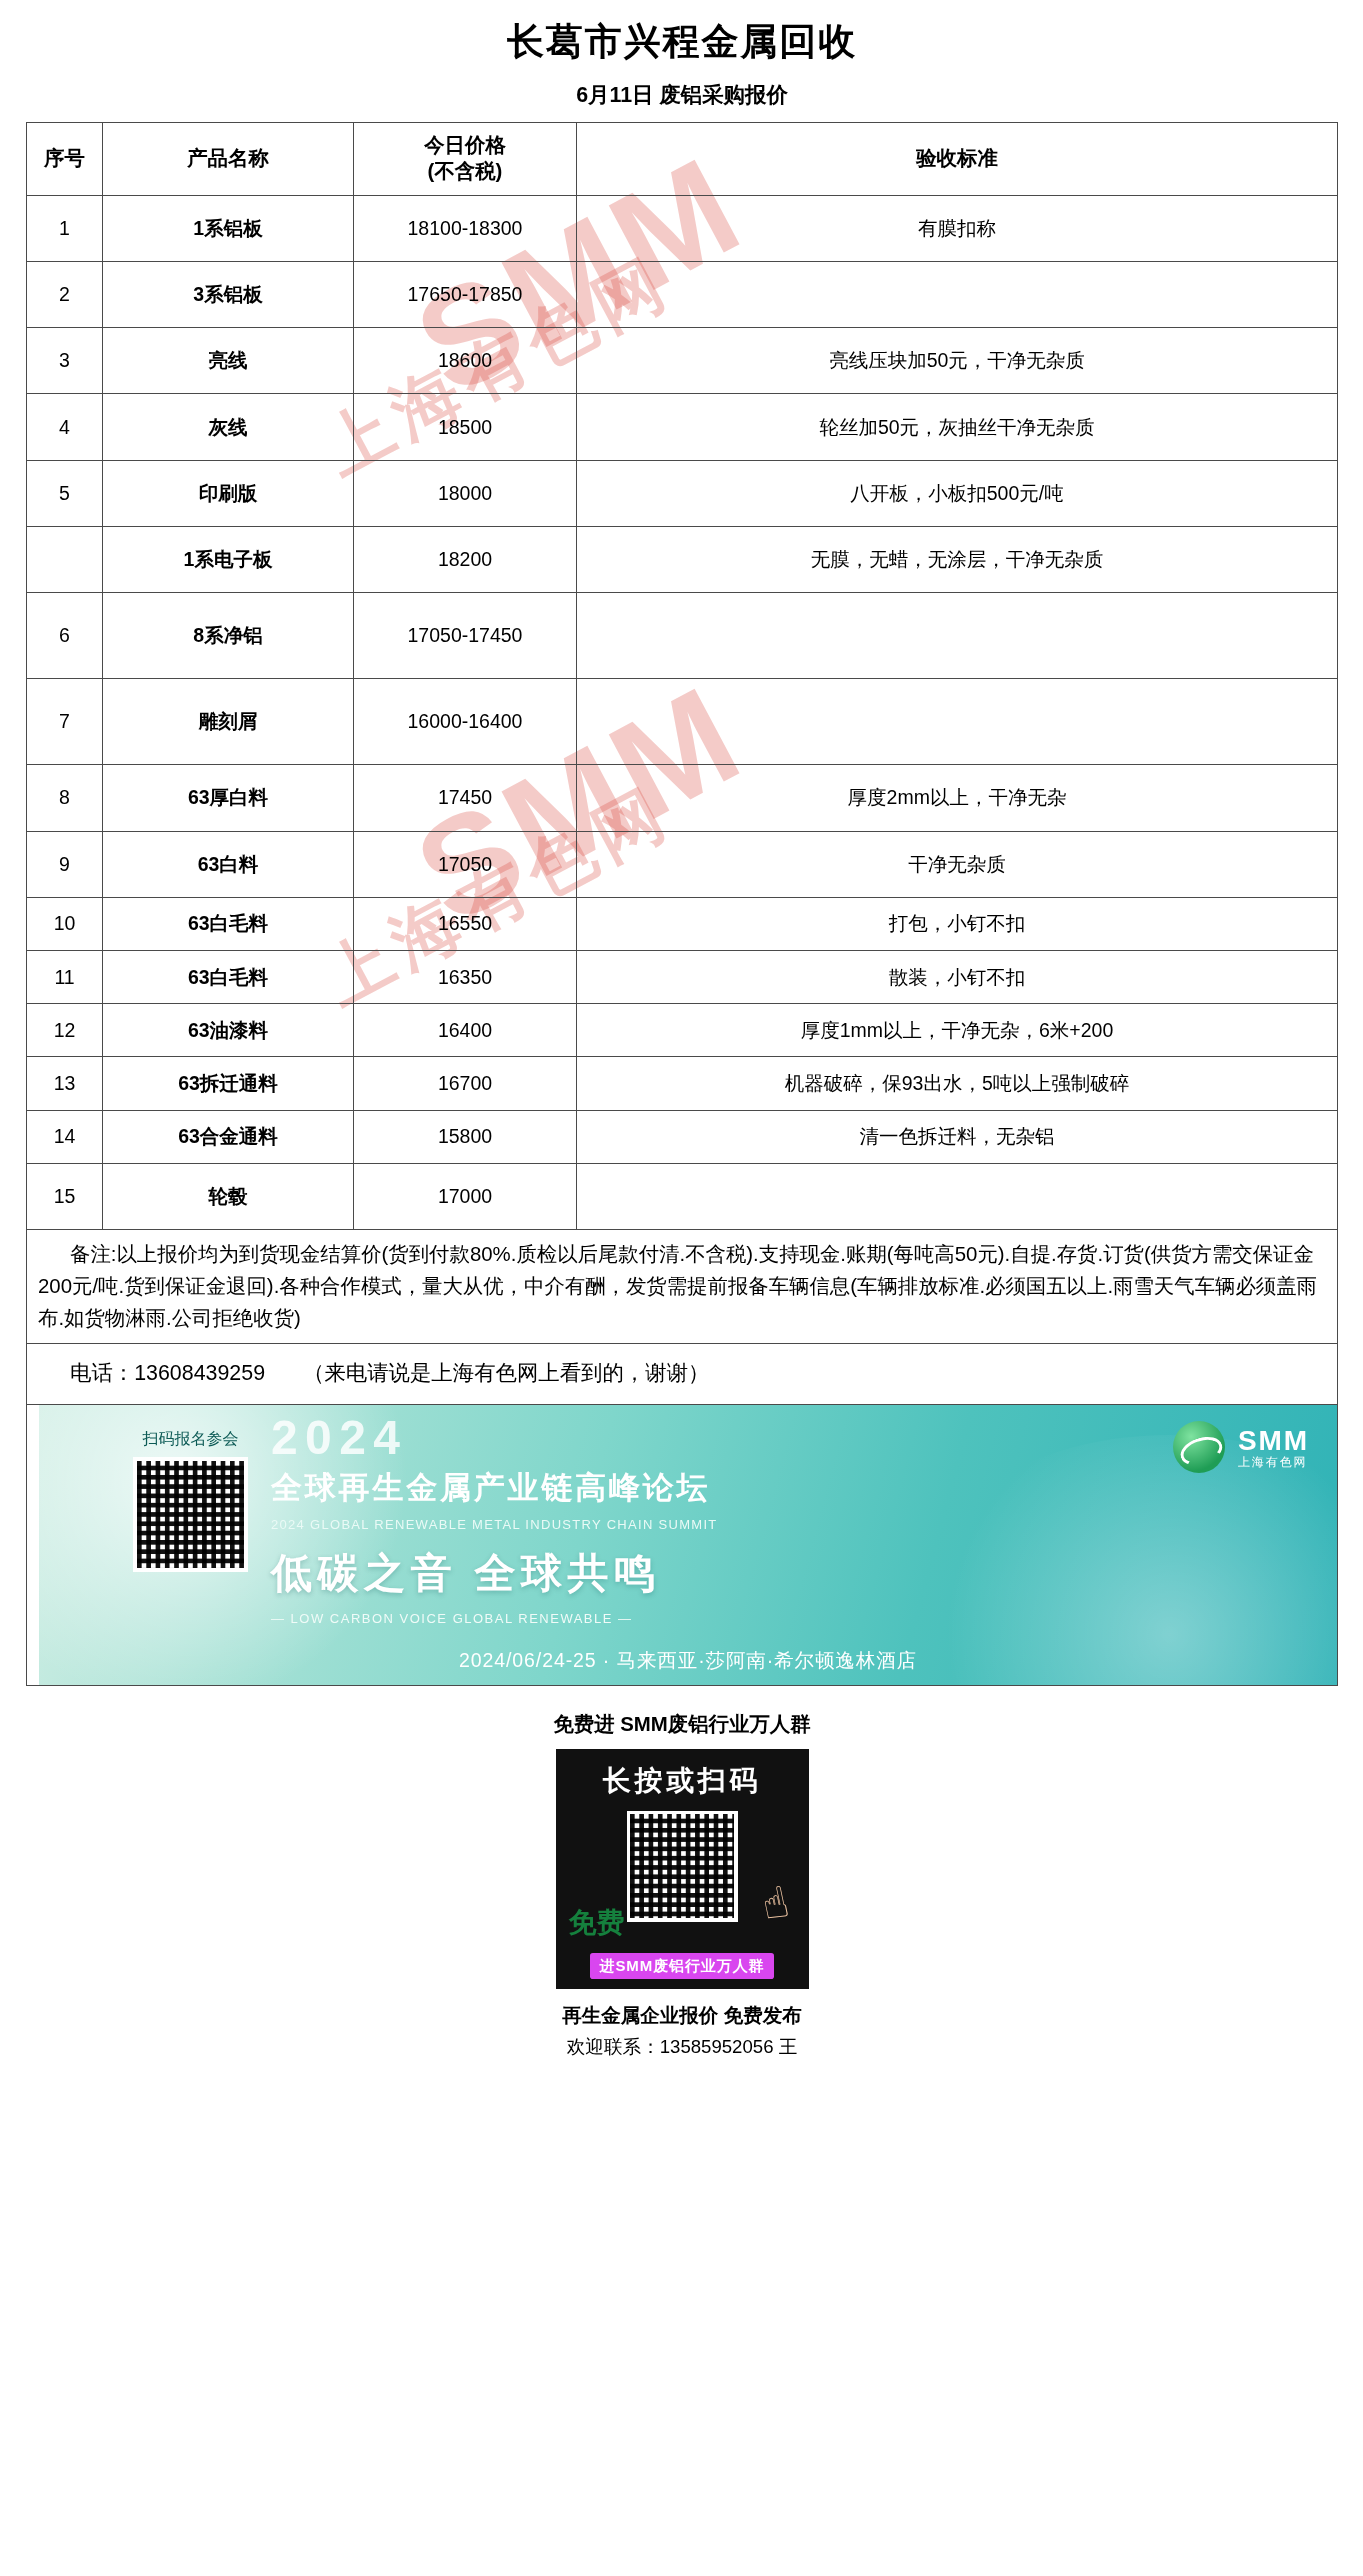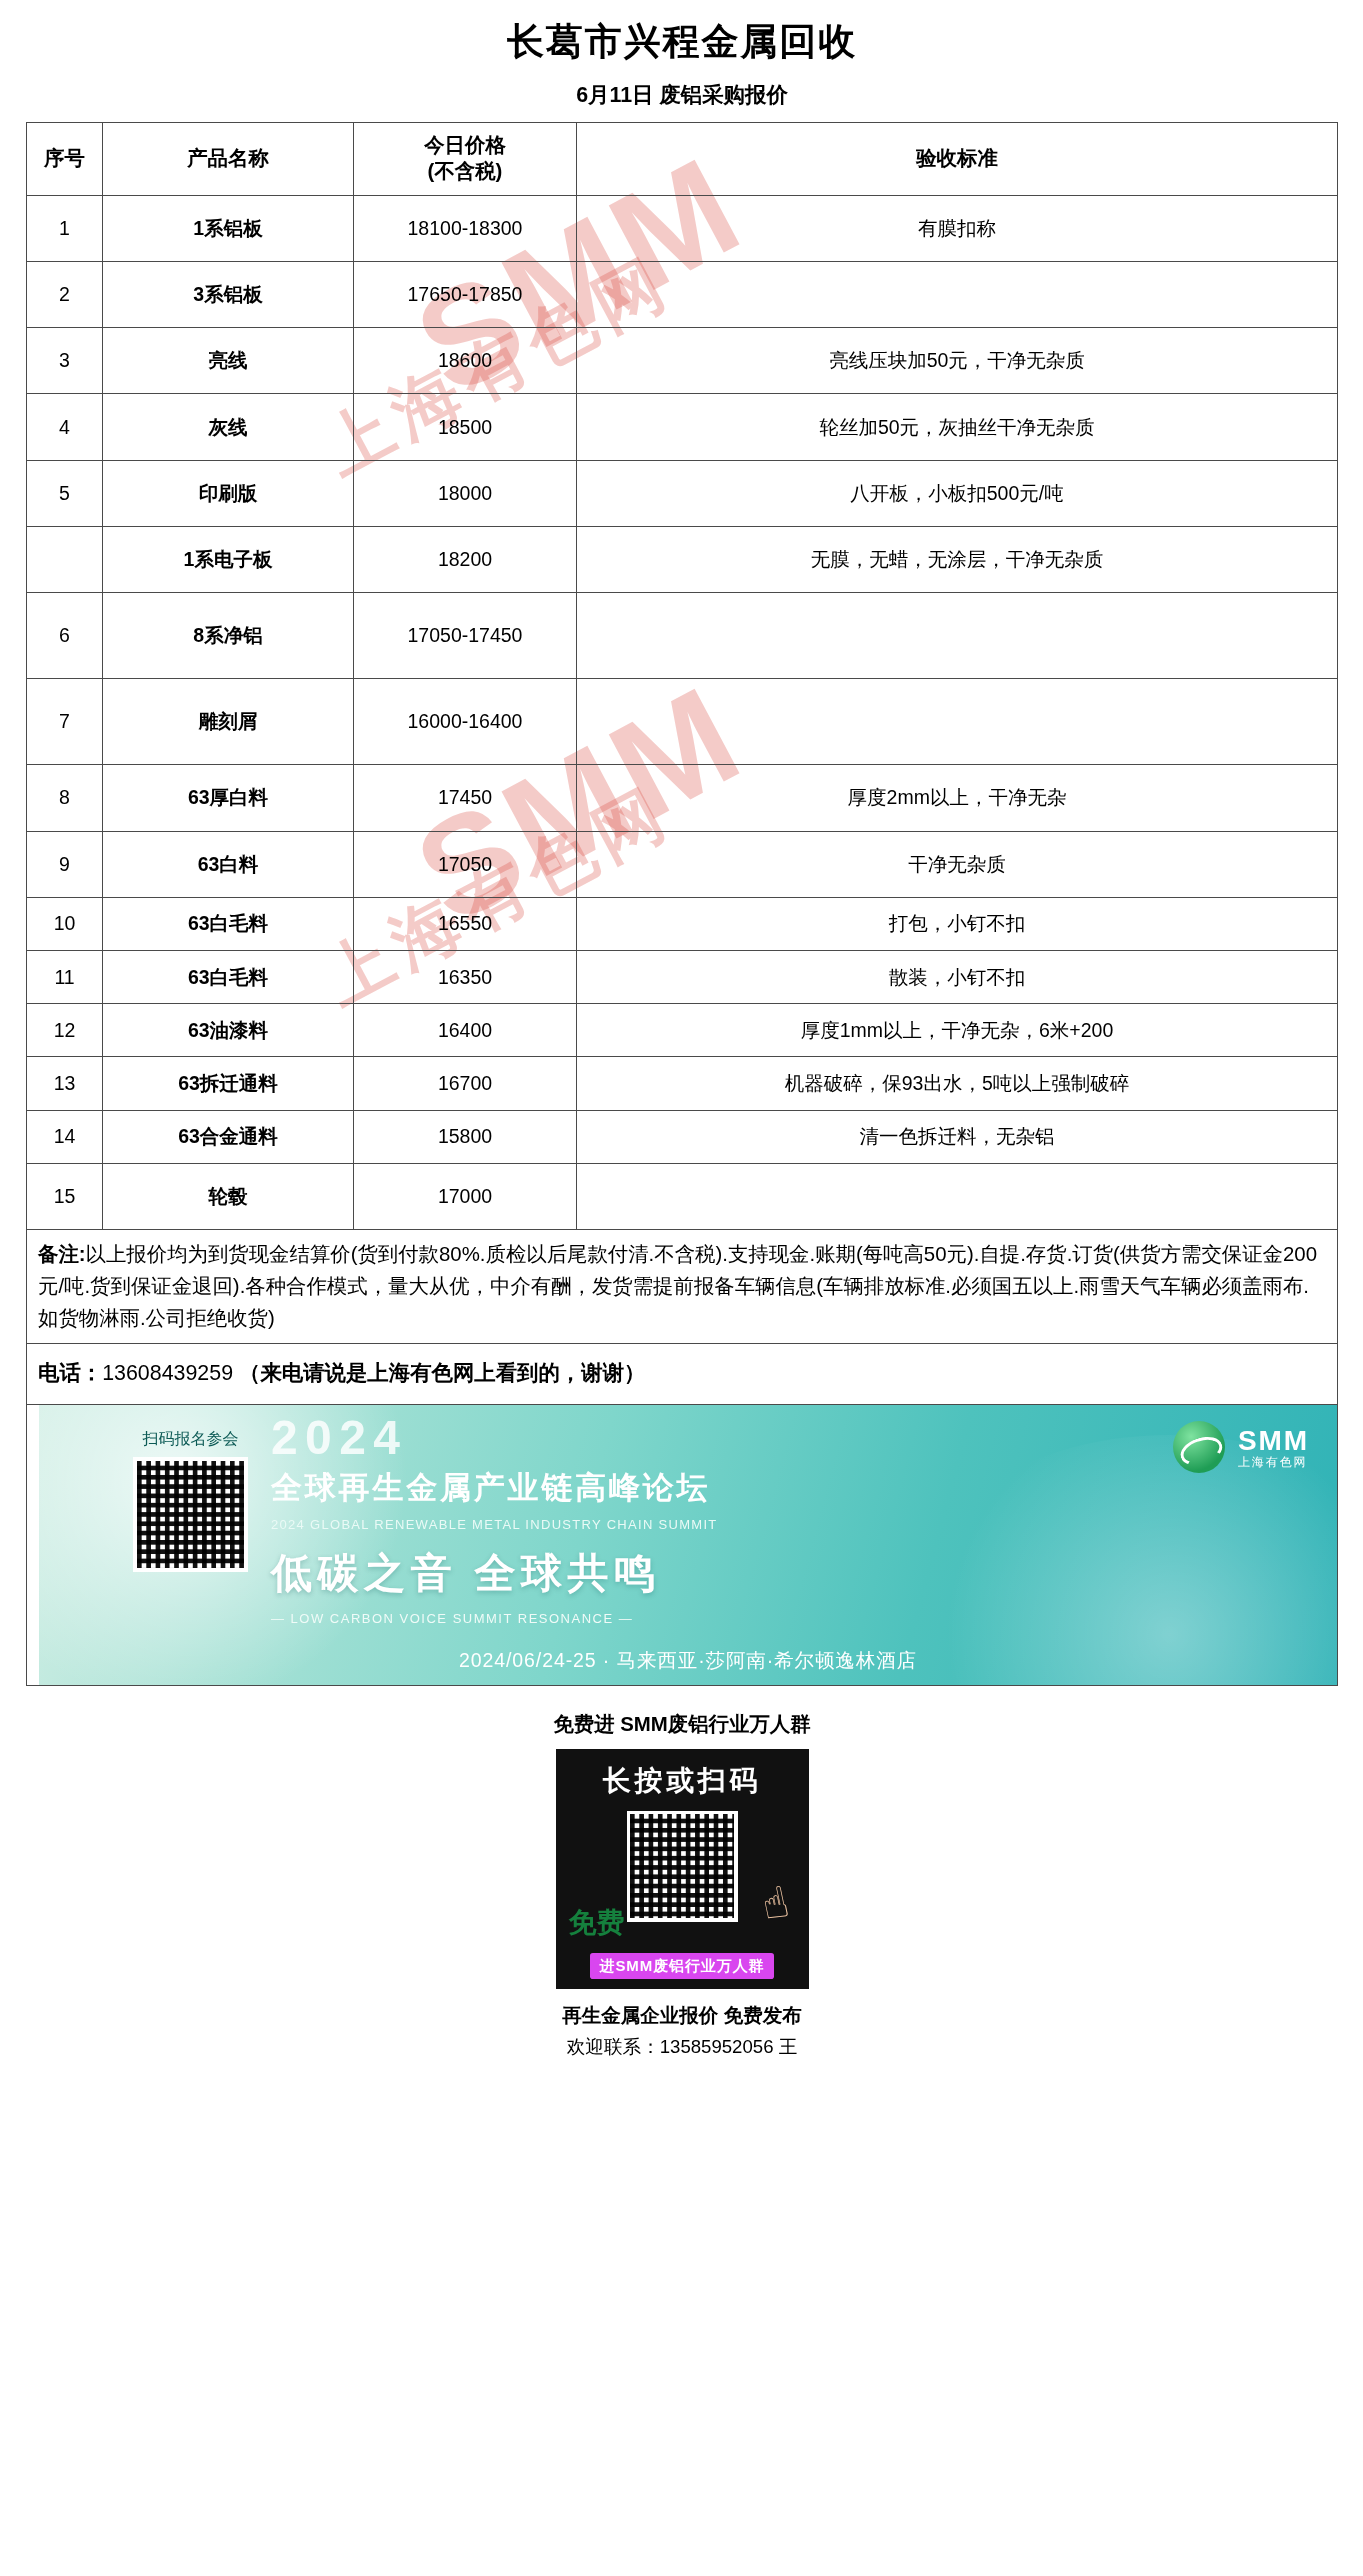--- a/index.html
+++ b/index.html
@@ -103,21 +103,21 @@
     z-index: 2;
   }
   .notes-table td {
     border: 0.9px solid #4a4a4a;
     padding: 9.3px 11px;
     font-size: 20.4px;
     line-height: 1.55;
     color: #000;
     text-align: left;
   }
-  .notes-table td b { font-weight: bold; }
+  .notes-table td b { font-weight: normal; margin-left: 32px; }
   .contact-row td, .phone-row td { font-size: 21.4px; padding: 13px 11px; }
 
   .banner-cell { padding: 0 !important; border: 0.9px solid #4a4a4a; }
   .banner {
     position: relative;
     height: 280px;
     overflow: hidden;
     background: linear-gradient(105deg, #cfeee4 0%, #a9e2d6 18%, #7fd6cb 42%, #4ec2bd 68%, #2fb2b6 100%);
     margin-left: 12px;
   }
@@ -493,21 +493,21 @@
                 <div class="qlabel">扫码报名参会</div>
                 <div class="qr-box">
                   <div class="qr-pattern"></div>
                 </div>
               </div>
               <div class="banner-center">
                 <div class="year-2024">2024</div>
                 <div class="b-title1">全球再生金属产业链高峰论坛</div>
                 <div class="b-title2">2024 GLOBAL RENEWABLE METAL INDUSTRY CHAIN SUMMIT</div>
                 <div class="b-slogan">低碳之音 全球共鸣</div>
-                <div class="b-slogan-en">— LOW CARBON VOICE SUMMIT RESONANCE —</div>
+                <div class="b-slogan-en">— LOW CARBON VOICE GLOBAL RENEWABLE —</div>
               </div>
               <div class="b-logos">
                 <div class="logo-circle"></div>
                 <div class="smm-logo">
                   <div class="smm-main">SMM</div>
                   <div class="smm-sub">上海有色网</div>
                 </div>
               </div>
               <div class="b-foot">2024/06/24-25 · 马来西亚·莎阿南·希尔顿逸林酒店</div>
             </div>

